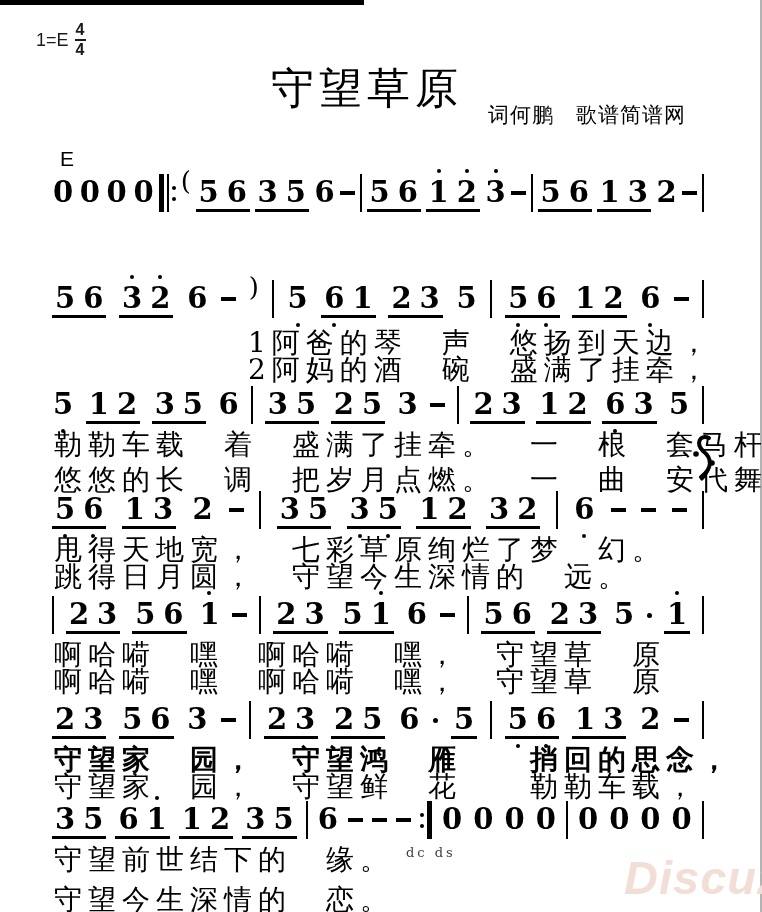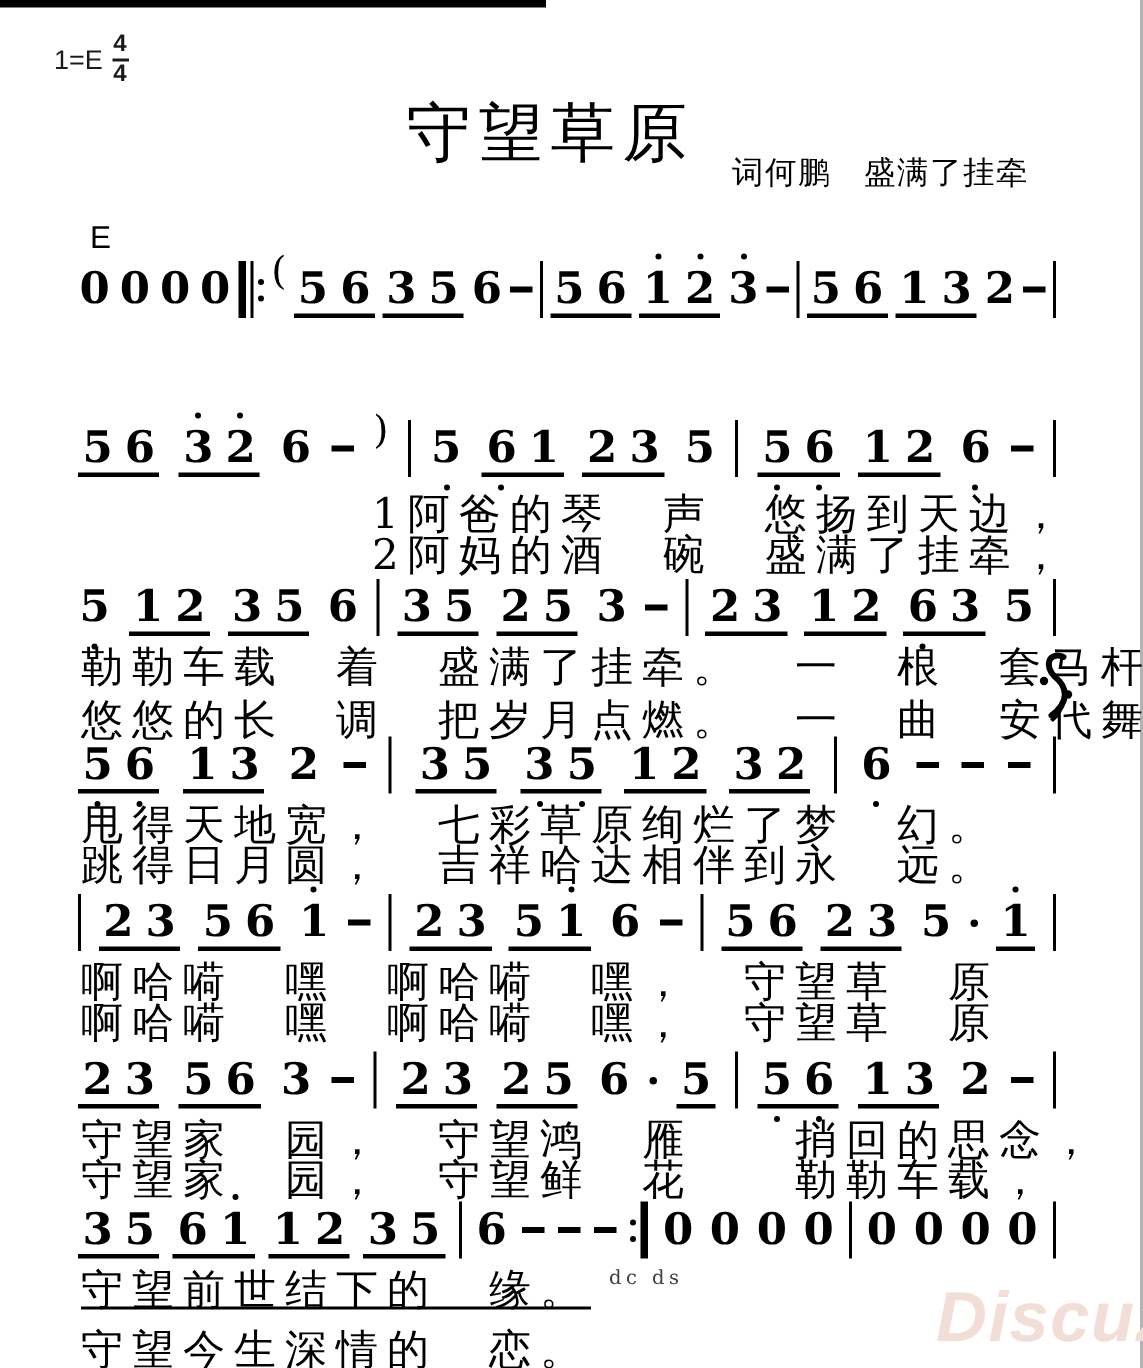--- a/index.html
+++ b/index.html
@@ -62,21 +62,21 @@
   <div class="keysig">
     <span>1=E</span>
     <span class="frac">
       <span>4</span>
       <span class="fbar"></span>
       <span>4</span>
     </span>
   </div>
 
   <div class="title">守望草原</div>
-  <div class="credits">词何鹏　盛满了挂牵</div>
+  <div class="credits">词何鹏　歌谱简谱网</div>
   <div class="elabel">E</div>
 
   <div id="score">
       <div class="mline" style="top: 178px;">
         <span class="sng">
           <span class="note">0</span>
         </span>
         <span class="sng">
           <span class="note">0</span>
         </span>
@@ -262,21 +262,21 @@
         <span class="bline"></span>
         <span class="sng">
           <span class="note">6<span class="db"></span></span>
         </span>
         <span class="dash"></span>
         <span class="dash"></span>
         <span class="dash"></span>
         <span class="bline"></span>
       </div>
       <div class="lyr" style="top: 536px; left: 54px;">甩得天地宽，　七彩草原绚烂了梦　幻。</div>
-      <div class="lyr" style="top: 563px; left: 54px;">跳得日月圆，　吉祥哈达相伴到永　远。</div>
+      <div class="lyr" style="top: 563px; left: 54px;">跳得日月圆，　守望今生深情的　远。</div>
       <div class="mline" style="top: 600px;">
         <span class="bline"></span>
         <span class="grp">
           <span class="note">2</span>
           <span class="note">3</span>
         </span>
         <span class="grp">
           <span class="note">5</span>
           <span class="note">6</span>
         </span>
@@ -354,21 +354,21 @@
         <span class="grp">
           <span class="note">1</span>
           <span class="note">3</span>
         </span>
         <span class="sng">
           <span class="note">2</span>
         </span>
         <span class="dash"></span>
         <span class="bline"></span>
       </div>
-      <div class="lyr" style="top: 746px; left: 54px;">守望家　园，　守望鸿　雁　　捎回的思念，</div>
+      <div class="lyr" style="top: 746px; left: 54px; font-weight: bold;">守望家　园，　守望鸿　雁　　捎回的思念，</div>
       <div class="lyr" style="top: 773px; left: 54px;">守望家　园，　守望鲜　花　　勒勒车载，</div>
       <div class="mline" style="top: 805px;">
         <span class="grp">
           <span class="note">3</span>
           <span class="note">5</span>
         </span>
         <span class="grp">
           <span class="note">6</span>
           <span class="note">1<span class="da"></span></span>
         </span>
@@ -414,21 +414,21 @@
           <span class="note">0</span>
         </span>
         <span class="sng">
           <span class="note">0</span>
         </span>
         <span class="sng">
           <span class="note">0</span>
         </span>
         <span class="bline"></span>
       </div>
-      <div class="lyr" style="top: 846px; left: 54px; text-decoration: underline;">守望前世结下的　缘。</div>
+      <div class="lyr" style="top: 846px; left: 54px;">守望前世结下的　缘。</div>
       <div class="lyr" style="top: 886px; left: 54px; text-align: center;">守望今生深情的　恋。</div>
     </div>
 
   <svg class="segno" width="24" height="50" viewBox="0 0 24 50">
     <path d="M17 6 C7 2 4 12 11 19 C20 26 21 36 9 45" stroke="#000" stroke-width="4" fill="none" stroke-linecap="round"></path>
     <circle cx="4" cy="22" r="2.8" fill="#000"></circle>
     <circle cx="20" cy="31" r="2.8" fill="#000"></circle>
   </svg>
 
   <div class="dcds">dc ds</div>

